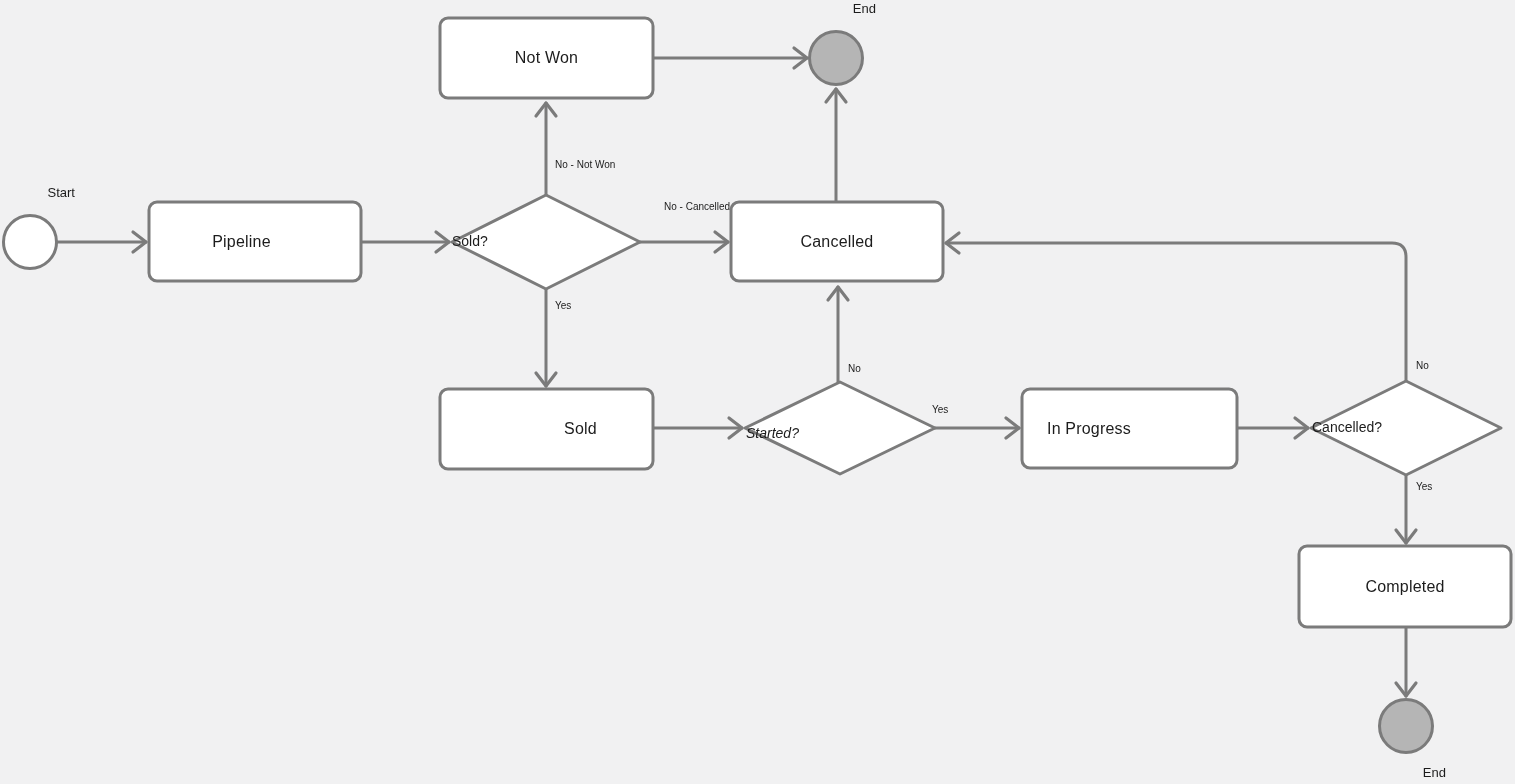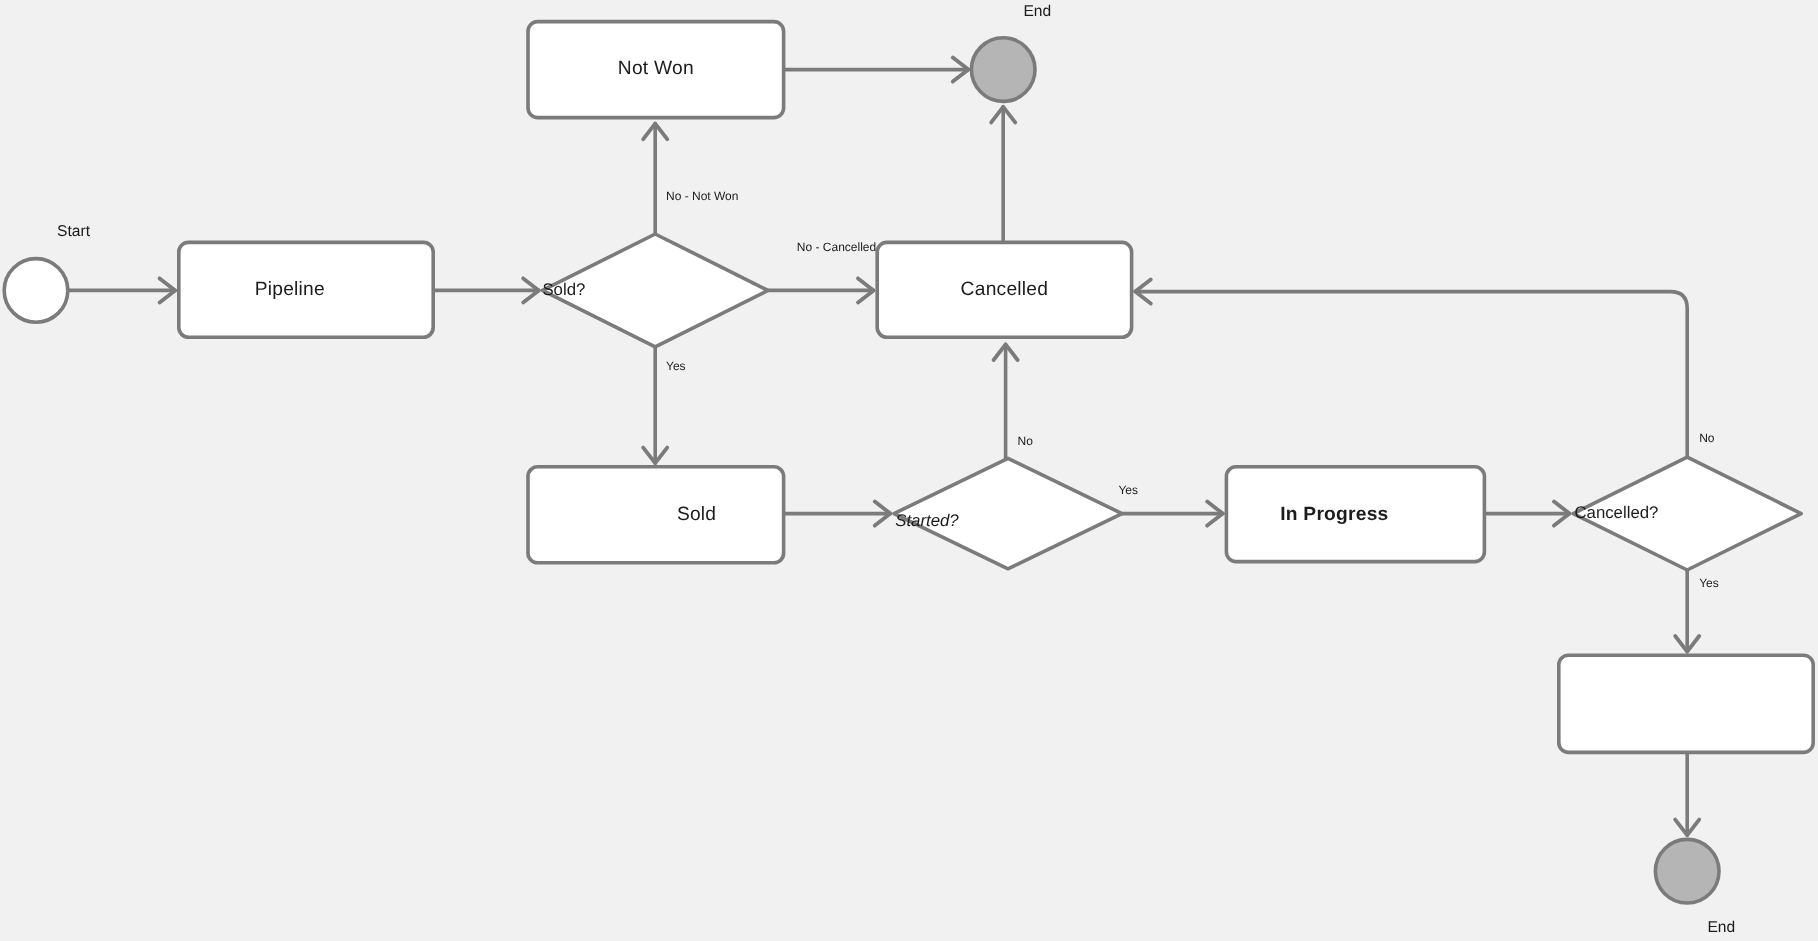--- a/index.html
+++ b/index.html
@@ -116,24 +116,25 @@
   <div class="node-label" style="left:440px; top:18px; width:213px; height:80px;">Not Won</div>
 
   <div class="terminal-label" style="left:796px; top:1px; width:80px;">End</div>
 
   <div class="node-label" style="left:731px; top:202px; width:212px; height:79px;">Cancelled</div>
 
   <div class="node-label" style="left:440px; top:389px; width:213px; height:80px;margin-left:34px;">Sold</div>
 
   <div class="decision-label" style="left:746px; top:425px; width:188px;font-style:italic;">Started?</div>
 
-  <div class="node-label" style="left:1022px; top:389px; width:180px; height:79px;font-weight:bold;">In Progress</div>
+  <div class="node-label" style="left:999px; top:389px; width:180px; height:79px;">In Progress</div>
 
   <div class="decision-label" style="left:1312px; top:419px; width:188px;">Cancelled?</div>
 
+  <div class="node-label" style="left:1299px; top:546px; width:212px; height:81px;">Completed</div>
 
   <div class="terminal-label" style="left:1366px; top:765px; width:80px;">End</div>
 
   <div class="edge-label" style="left:555px; top:155px; width:62px;">No - Not Won</div>
 
   <div class="edge-label" style="left:664px; top:197px; width:70px;">No - Cancelled</div>
 
   <div class="edge-label" style="left:555px; top:296px;">Yes</div>
 
   <div class="edge-label" style="left:848px; top:359px;">No</div>

